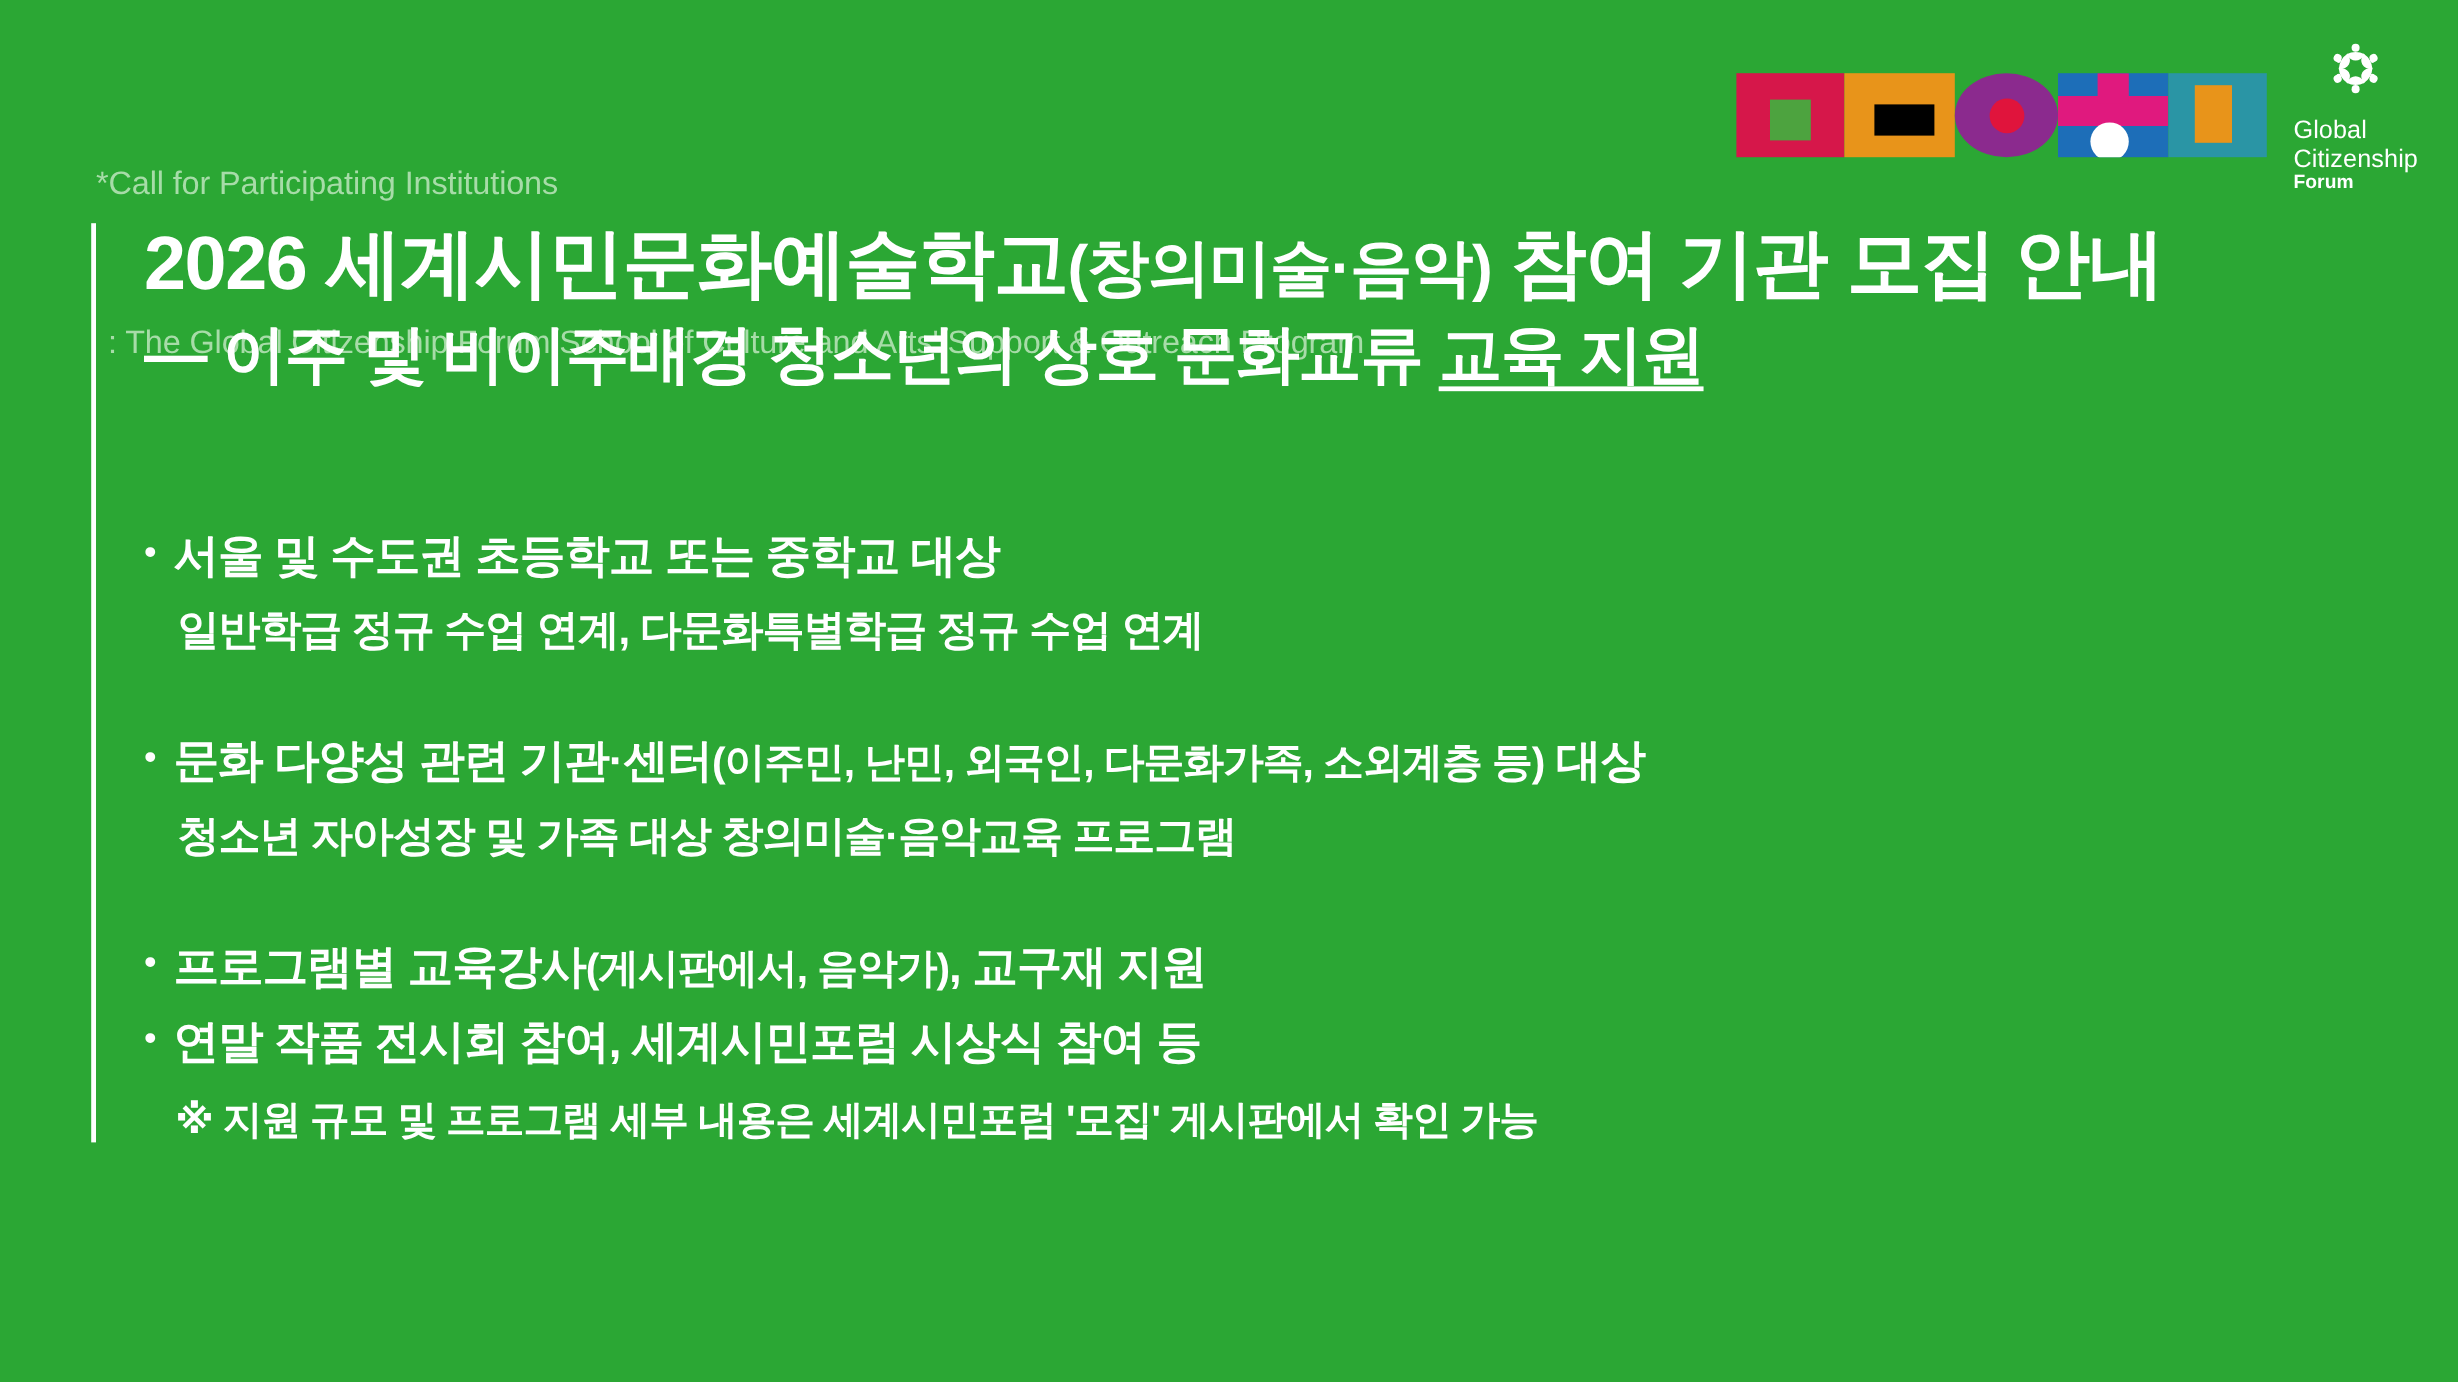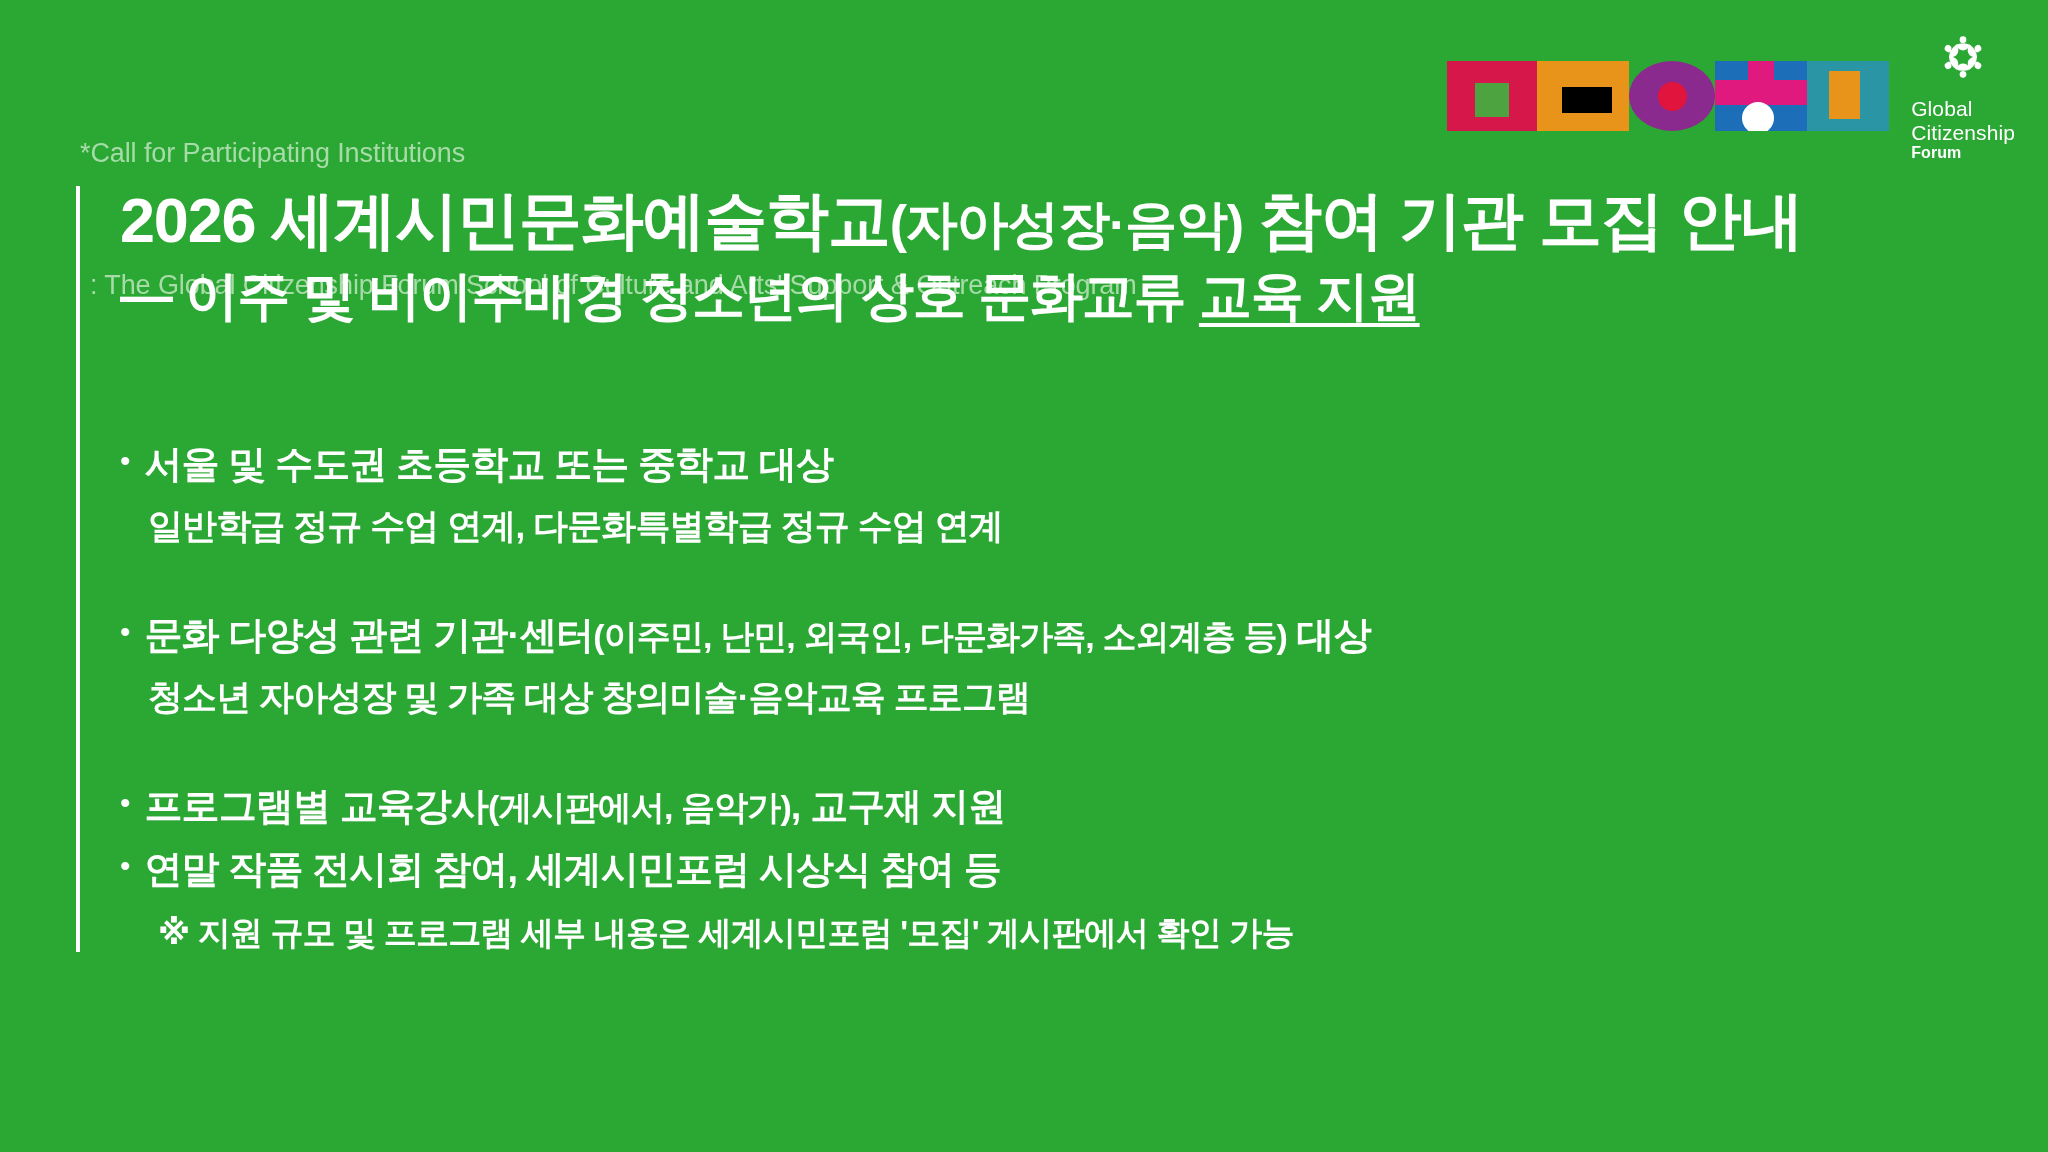--- a/index.html
+++ b/index.html
@@ -170,21 +170,20 @@
     line-height:1.45;
     letter-spacing:-0.9px;
     font-weight:bold;
   }
   .note-row { padding-left:26px; margin-top:12px; white-space:nowrap; }
   .note-text {
     font-size:33px;
     line-height:1.45;
     letter-spacing:-0.8px;
     font-weight:bold;
-    margin-left:12px;
   }
 </style>
 </head>
 <body>
 
 <div class="poster">
 
   <div class="kicker">
     <span class="kicker-line">*Call for Participating Institutions</span>
     <span class="kicker-line second">: The Global Citizenship Forum School of Culture and Arts' Support &amp; Outreach Program</span>
@@ -251,21 +250,21 @@
         <div>Citizenship</div>
         <div class="lt-strong">Forum</div>
       </div>
     </div>
 
   </div>
 
   <div class="vrule"></div>
 
   <h1 class="headline">
-    <span class="hl-line"><span>2026 세계시민문화예술학교</span><span class="hl-paren">(자아성장·음악)</span><span> 참여 기관 모집 안내</span></span>
+    <span class="hl-line"><span>2026 세계시민문화예술학교</span><span class="hl-paren">(창의미술·음악)</span><span> 참여 기관 모집 안내</span></span>
     <span class="hl-line hl-sub"><span>— 이주 및 비이주배경 청소년의 상호 문화교류 </span><span class="hl-underline">교육 지원</span></span>
   </h1>
 
   <div class="body-list">
 
     <div class="group">
       <div class="bullet-row">
         <span class="dot-mark">•</span>
         <span class="bullet-text">서울 및 수도권 초등학교 또는 중학교 대상</span>
       </div>

